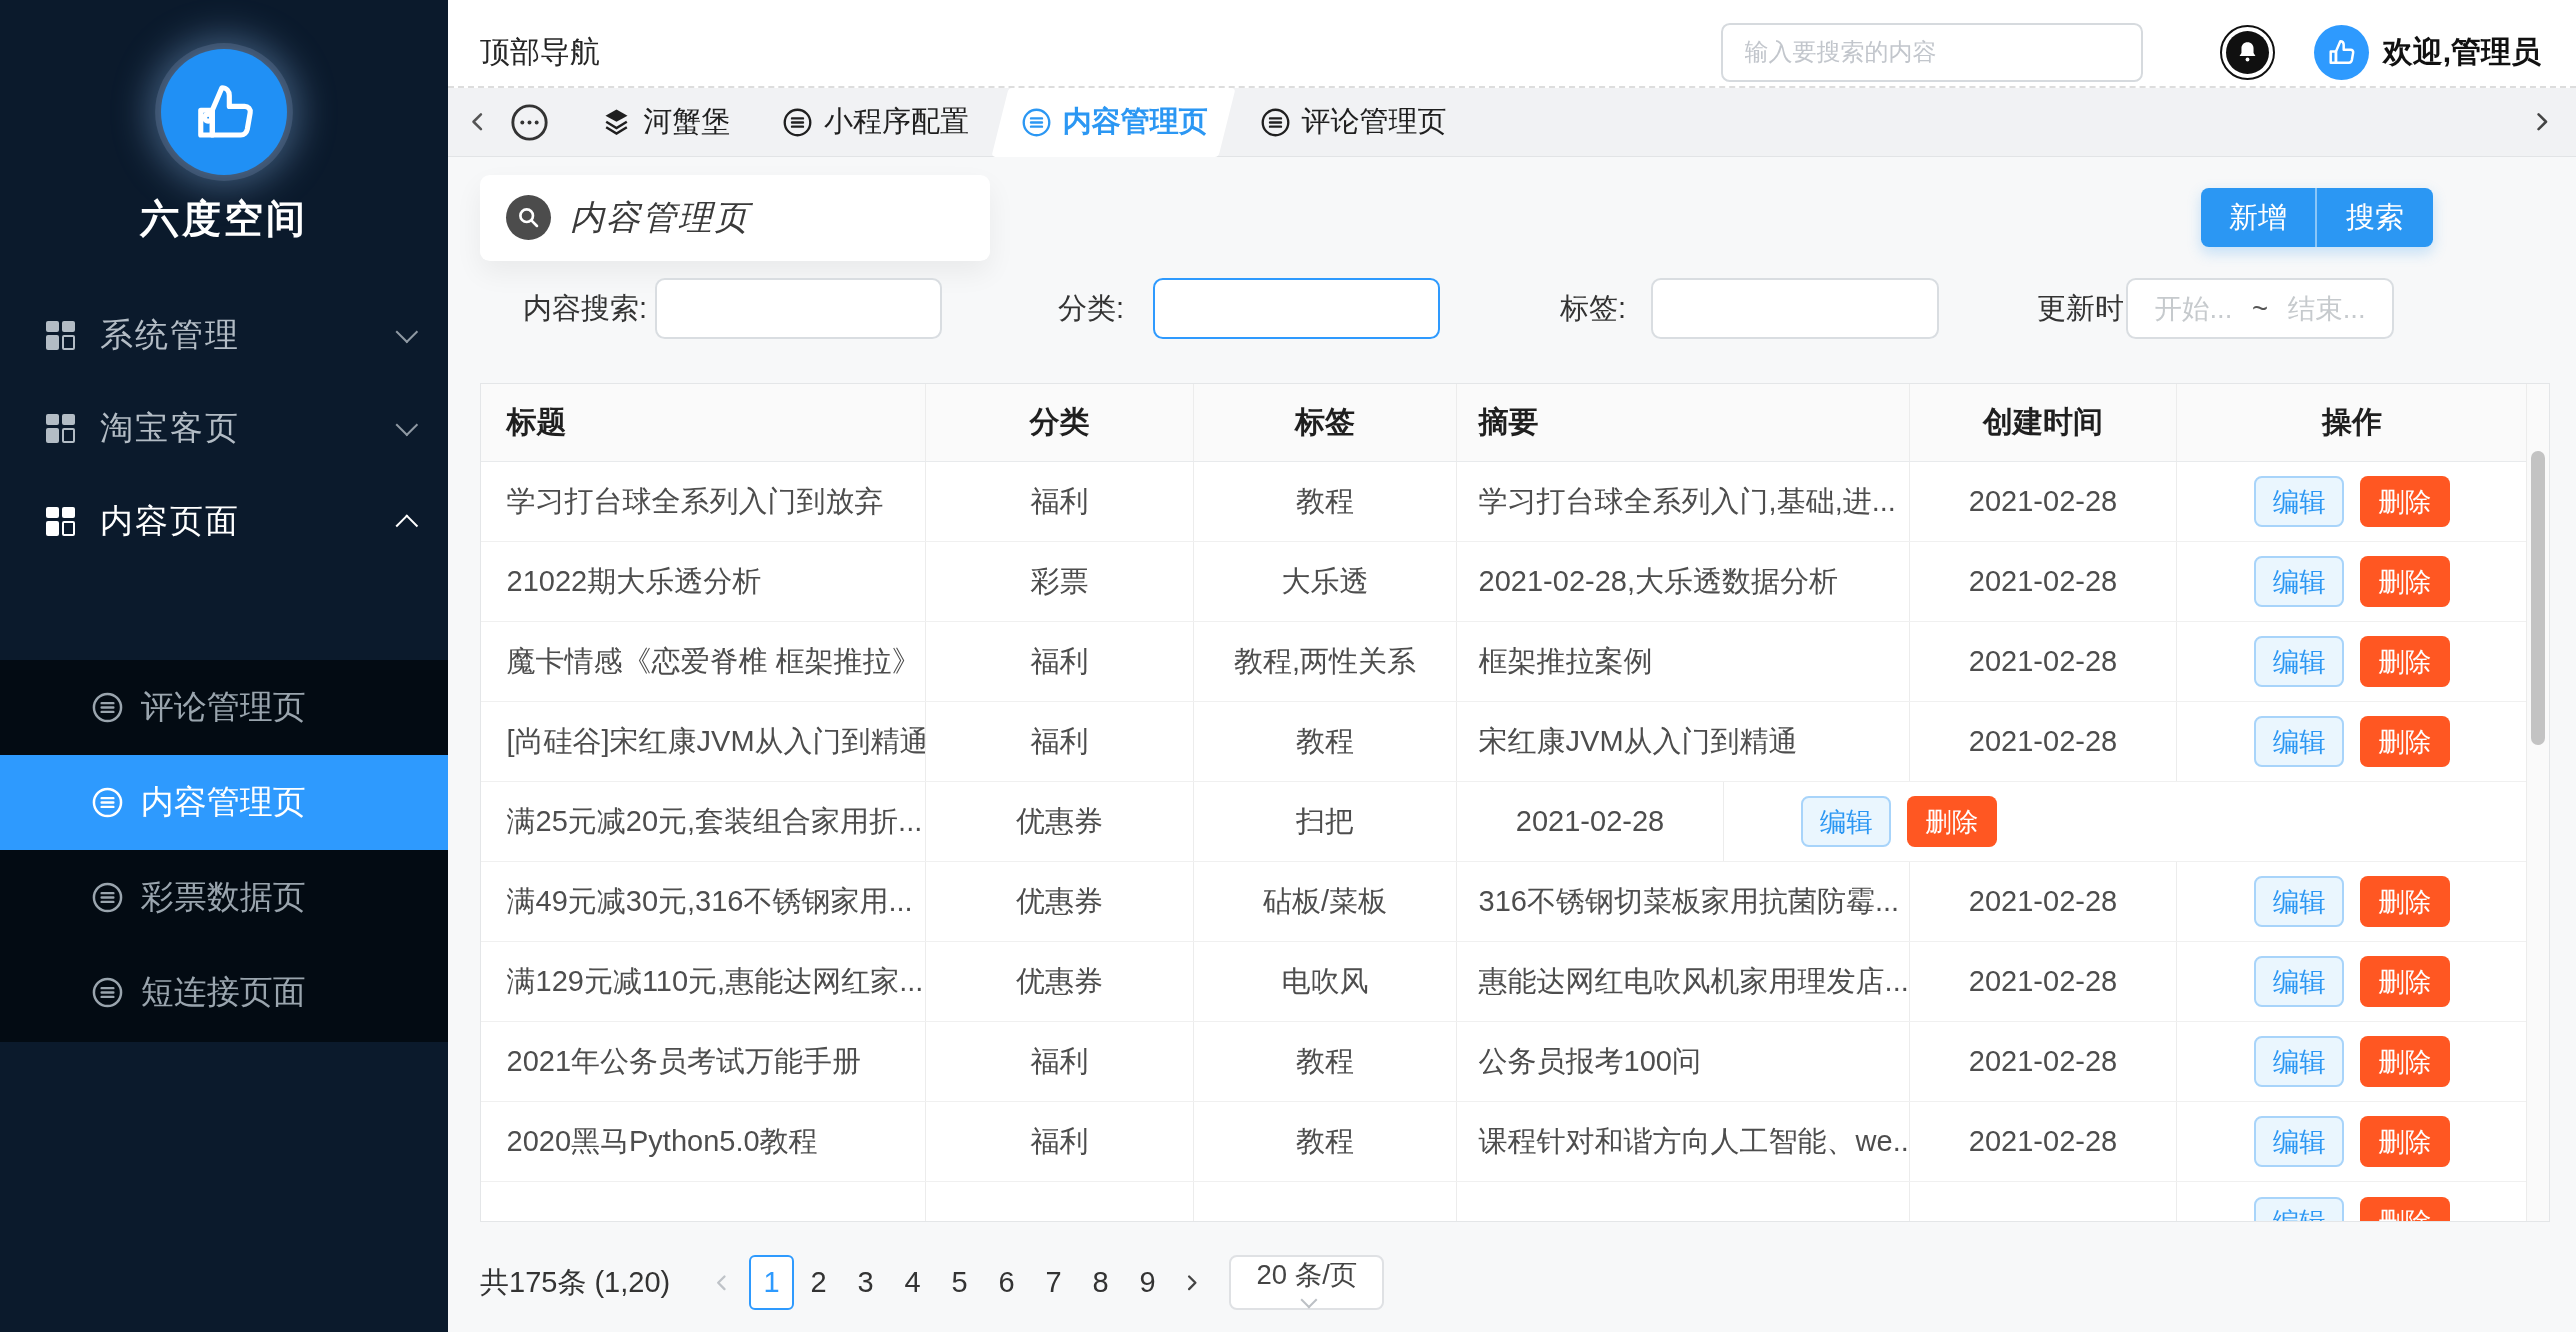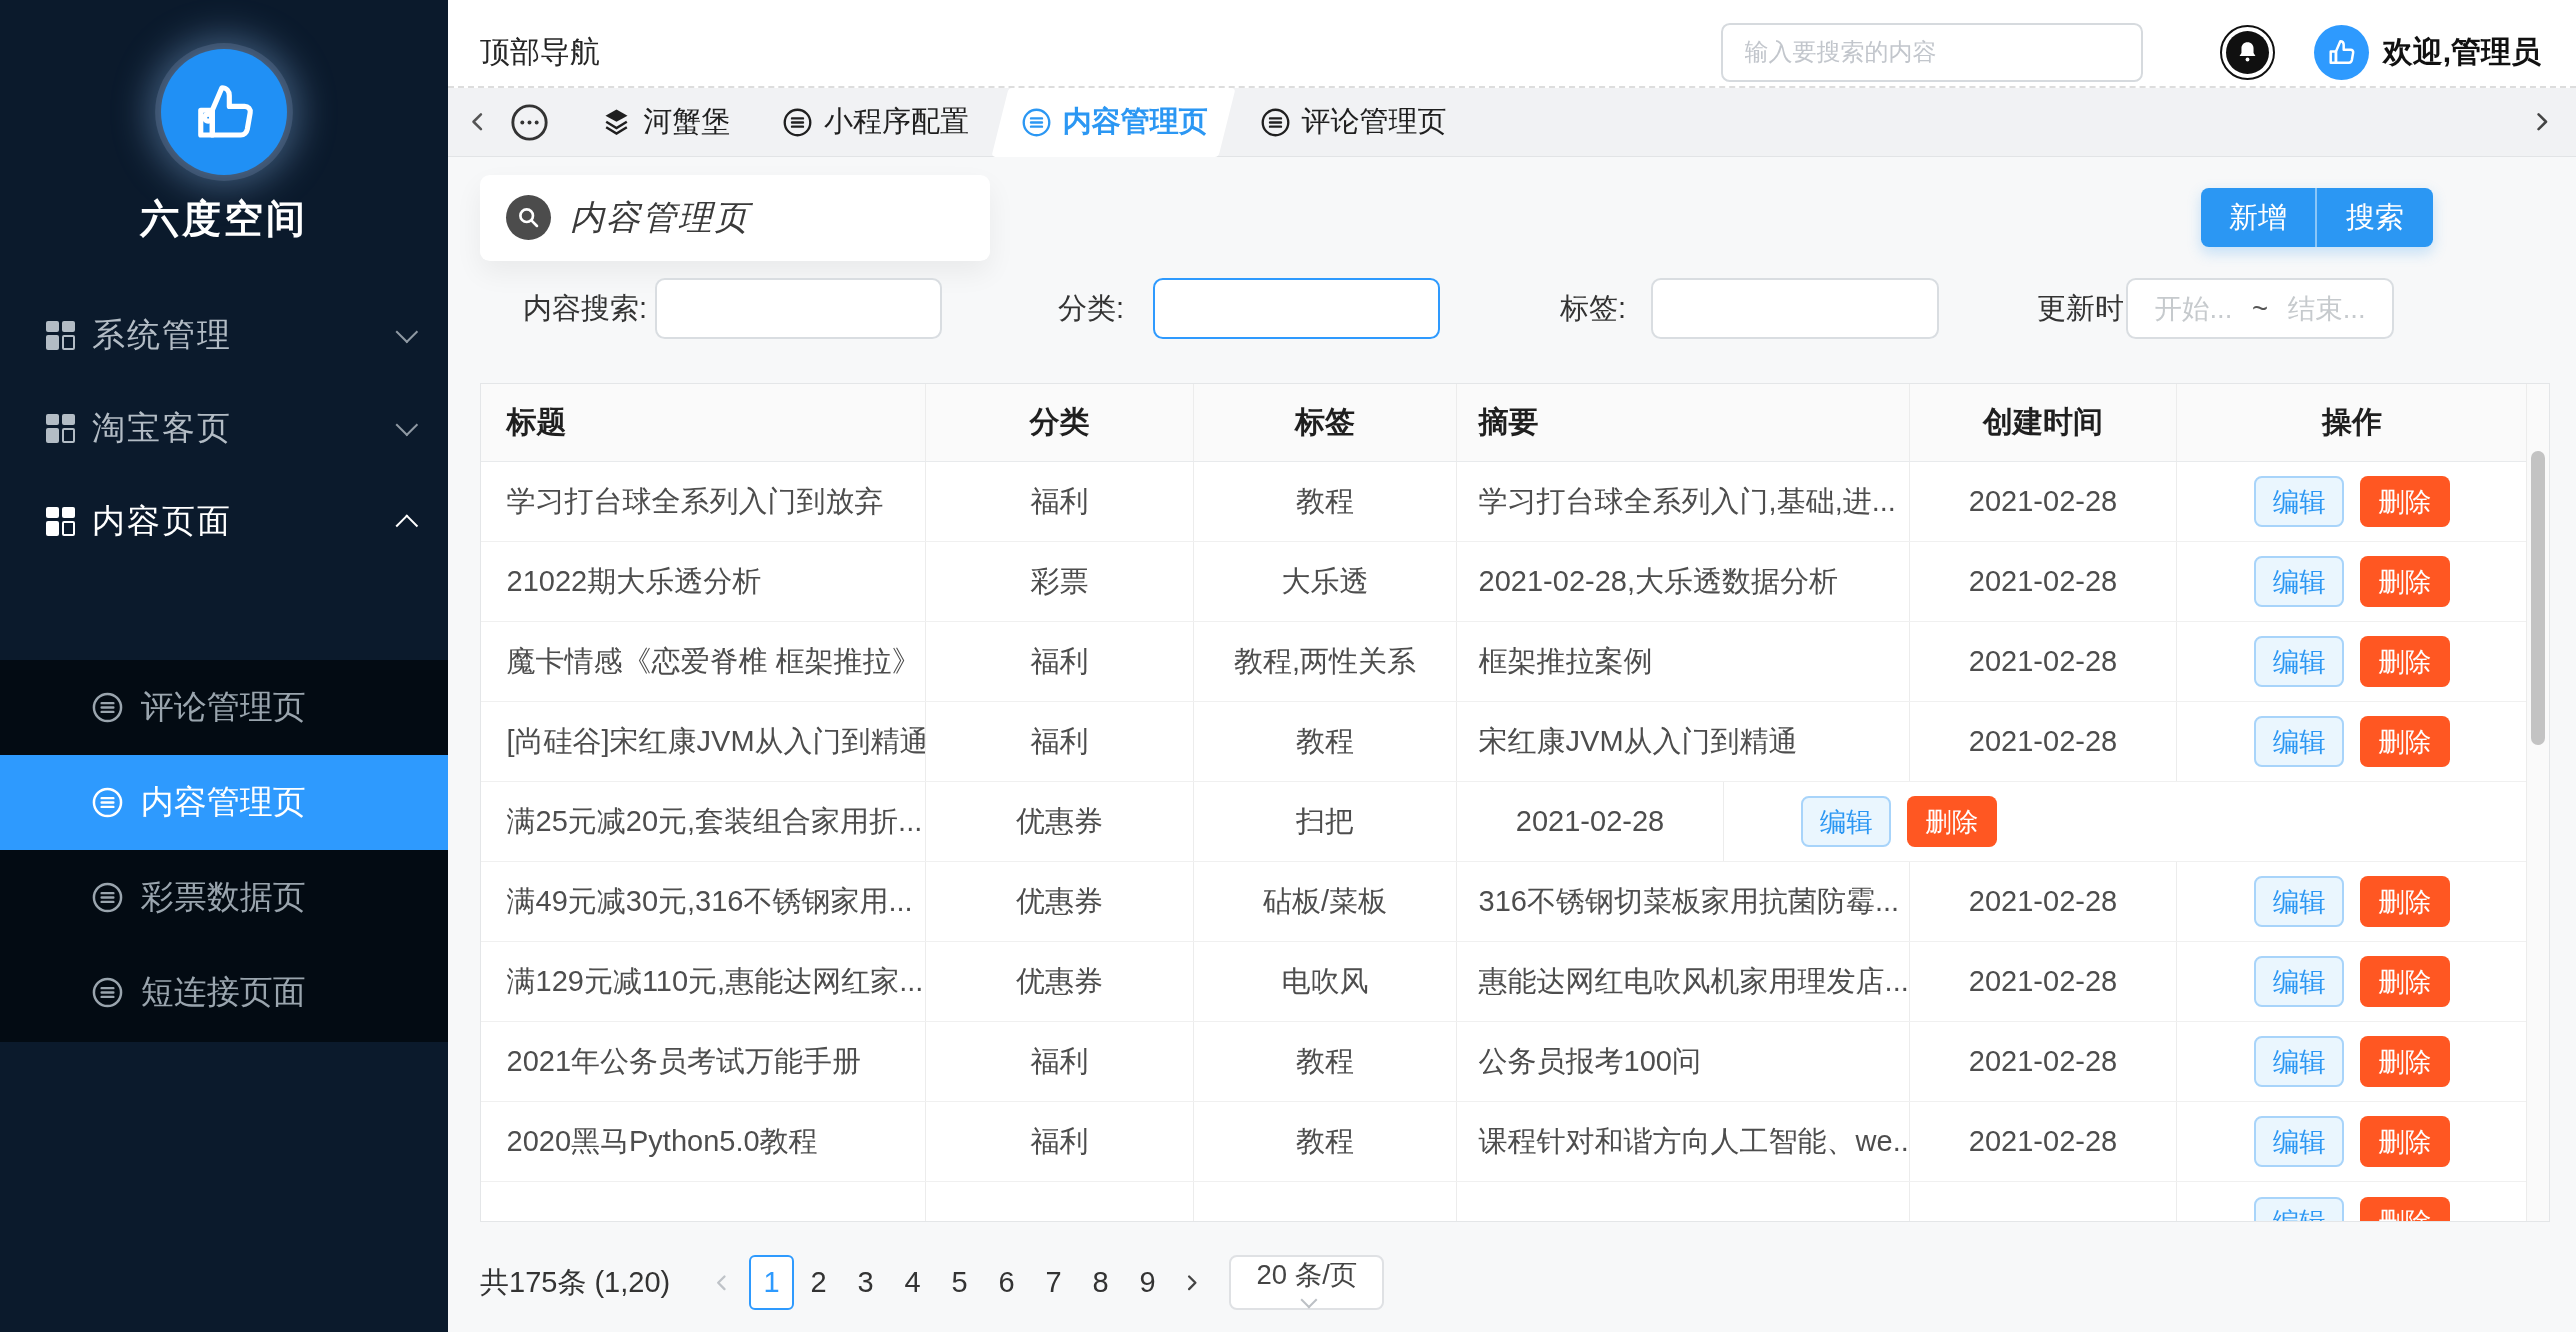--- a/index.html
+++ b/index.html
@@ -11,21 +11,21 @@
   .sidebar { position:absolute; left:0; top:0; width:448px; height:1332px; background:#0b1a2c; z-index:5; }
   .logo-wrap { position:absolute; top:49px; left:0; width:100%; display:flex; justify-content:center; }
   .logo-circle { width:126px; height:126px; border-radius:50%; background:#2090f5; display:flex; align-items:center; justify-content:center;
                  box-shadow:0 0 0 5.9px rgba(190,215,255,.14), 0 0 37px 11.8px rgba(150,200,255,.38); }
   .logo-circle svg { width:77px; height:77px; }
   .app-title { position:absolute; top:192px; left:0; width:100%; text-align:center; color:#fff; font-size:39px; font-weight:700; letter-spacing:2.9px; }
 
   .side-menu { position:absolute; top:289px; left:0; right:0; }
   .side-item { height:93px; display:flex; align-items:center; padding:0 33px 0 46px; color:#b3bcc5; cursor:pointer; }
   .side-item.expanded { color:#ffffff; }
-  .side-item .label { font-size:33px; margin-left:17px; letter-spacing:2px; }
+  .side-item .label { font-size:33px; margin-left:25px; letter-spacing:2px; }
   .grid-icon { width:29px; height:29px; display:grid; grid-template-columns:1fr 1fr; gap:3.9px; flex:0 0 auto; }
   .grid-icon i { background:currentColor; border-radius:2px; }
   .grid-icon i:last-child { background:transparent; border:2.9px solid currentColor; }
   .chev { width:15.7px; height:15.7px; border-right:2.9px solid #8f99a3; border-bottom:2.9px solid #8f99a3; margin-left:auto; flex:0 0 auto; }
   .chev.down { transform:rotate(45deg) translate(-2.9px,-2.9px); }
   .chev.up   { transform:rotate(-135deg) translate(-2.9px,-2.9px); border-color:#fff; }
 
   .side-sub { position:absolute; top:660px; left:0; right:0; height:382px; background:#030b13; }
   .sub-item { height:95px; display:flex; align-items:center; padding-left:90px; color:#9aa5ae; font-size:33px; cursor:pointer; }
   .sub-item .cicon { width:35px; height:35px; flex:0 0 auto; margin-right:15.7px; display:flex; }

